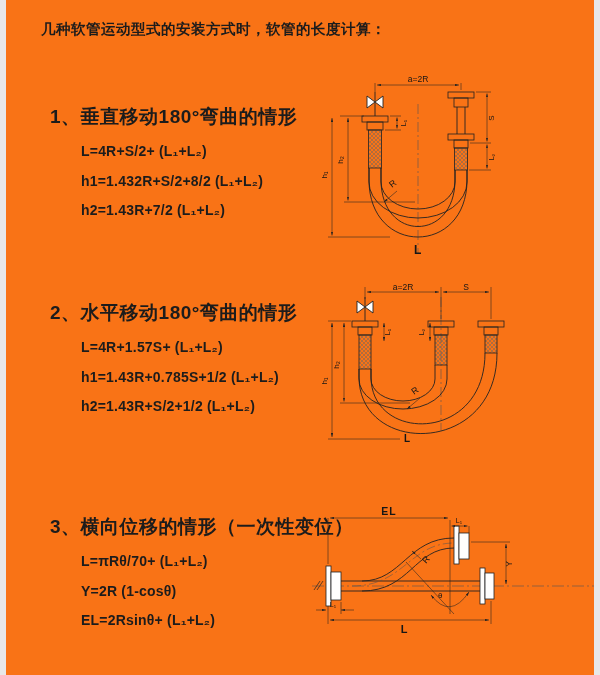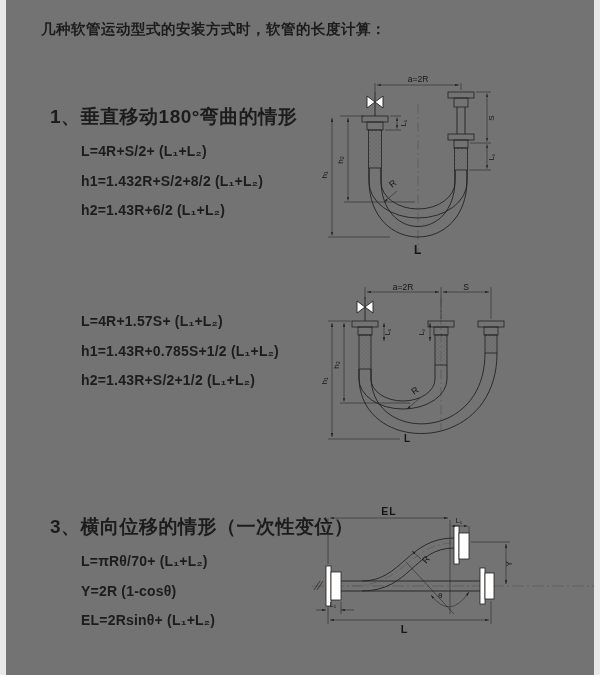--- a/index.html
+++ b/index.html
@@ -1,17 +1,17 @@
 <!DOCTYPE html>
 <html><head>
 <meta charset="utf-8">
 <style>
   html,body{margin:0;padding:0;background:#e8e8e8;}
   .page{
-    position:relative;width:588px;height:675px;background:#737373;
+    position:relative;width:588px;height:675px;background:#f97316;
     font-family:"Liberation Sans","DejaVu Sans",sans-serif;color:#1c1c1c;
     overflow:hidden;margin:0 auto;
   }
   .title{
     position:absolute;left:35px;top:20px;font-size:14.5px;font-weight:700;
     letter-spacing:0.5px;white-space:nowrap;
   }
   .section{position:absolute;left:44px;}
   .section .heading{font-size:19px;font-weight:700;letter-spacing:0.5px;white-space:nowrap;}
   .formulas{margin-top:7px;padding-left:23px;}
@@ -24,21 +24,21 @@
 
 <div class="page">
 
   <div class="title">几种软管运动型式的安装方式时，软管的长度计算：</div>
 
   <div class="section" style="top:104px">
     <div class="heading">1、垂直移动180°弯曲的情形</div>
     <div class="formulas">
       <div class="formula">L=4R+S/2+ (L₁+L₂)</div>
       <div class="formula">h1=1.432R+S/2+8/2 (L₁+L₂)</div>
-      <div class="formula">h2=1.43R+6/2 (L₁+L₂)</div>
+      <div class="formula">h2=1.43R+7/2 (L₁+L₂)</div>
     </div>
   </div>
 
   <svg class="diag" style="left:312px;top:70px" width="280" height="188" viewBox="0 0 280 188">
     <defs>
       <marker id="m1" viewBox="0 0 10 6" refX="9" refY="3" markerWidth="8" markerHeight="5" orient="auto-start-reverse">
         <path d="M0,0.5 L9,3 L0,5.5 Z" fill="#222"></path>
       </marker>
       <pattern id="p1" width="4" height="4" patternUnits="userSpaceOnUse">
         <path d="M0,4 L4,0 M0,0 L4,4" stroke="#666" stroke-width="0.5"></path>
@@ -92,20 +92,21 @@
     <text font-size="8" text-anchor="middle" transform="rotate(-90 8.5 105)" x="8.5" y="105">h₁</text>
     <text font-size="8" text-anchor="middle" transform="rotate(-90 25 90)" x="25" y="90">h₂</text>
     <text font-size="7" text-anchor="middle" transform="rotate(-90 88 53)" x="88" y="53">L₁</text>
     <text font-size="8" text-anchor="middle" transform="rotate(-90 176 48)" x="176" y="48">S</text>
     <text font-size="7" text-anchor="middle" transform="rotate(-90 176 87)" x="176" y="87">L₂</text>
     <text font-size="9" transform="rotate(-38 74 118)" x="74" y="118">R</text>
     <text x="96" y="184" font-size="12" font-weight="bold">L</text>
   </svg>
 
   <div class="section" style="top:300px">
+    <div class="heading">2、水平移动180°弯曲的情形</div>
     <div class="formulas">
       <div class="formula">L=4R+1.57S+ (L₁+L₂)</div>
       <div class="formula">h1=1.43R+0.785S+1/2 (L₁+L₂)</div>
       <div class="formula">h2=1.43R+S/2+1/2 (L₁+L₂)</div>
     </div>
   </div>
 
   <svg class="diag" style="left:312px;top:281px" width="280" height="172" viewBox="0 0 280 172">
     <defs>
       <marker id="m2" viewBox="0 0 10 6" refX="9" refY="3" markerWidth="8" markerHeight="5" orient="auto-start-reverse">

